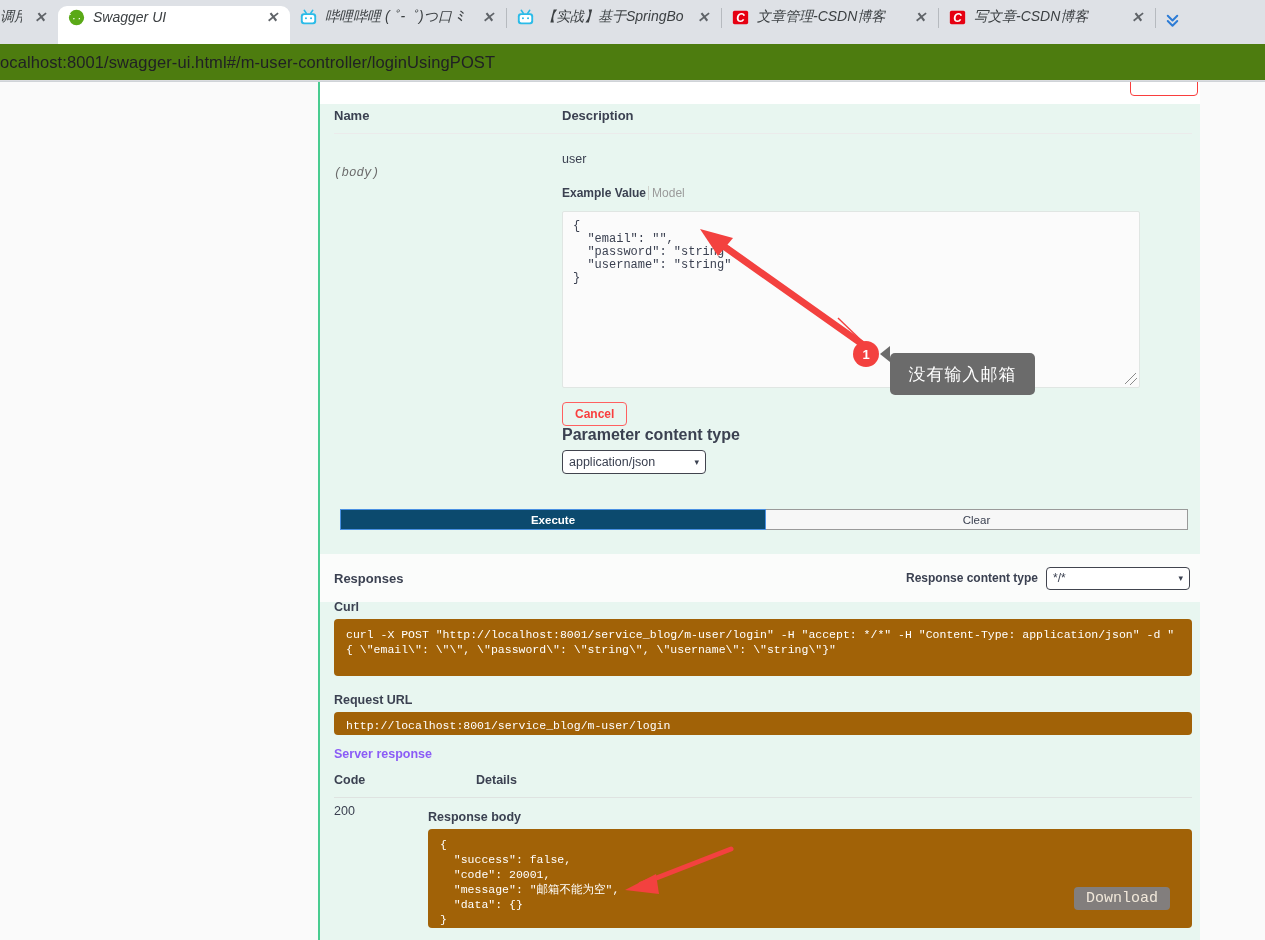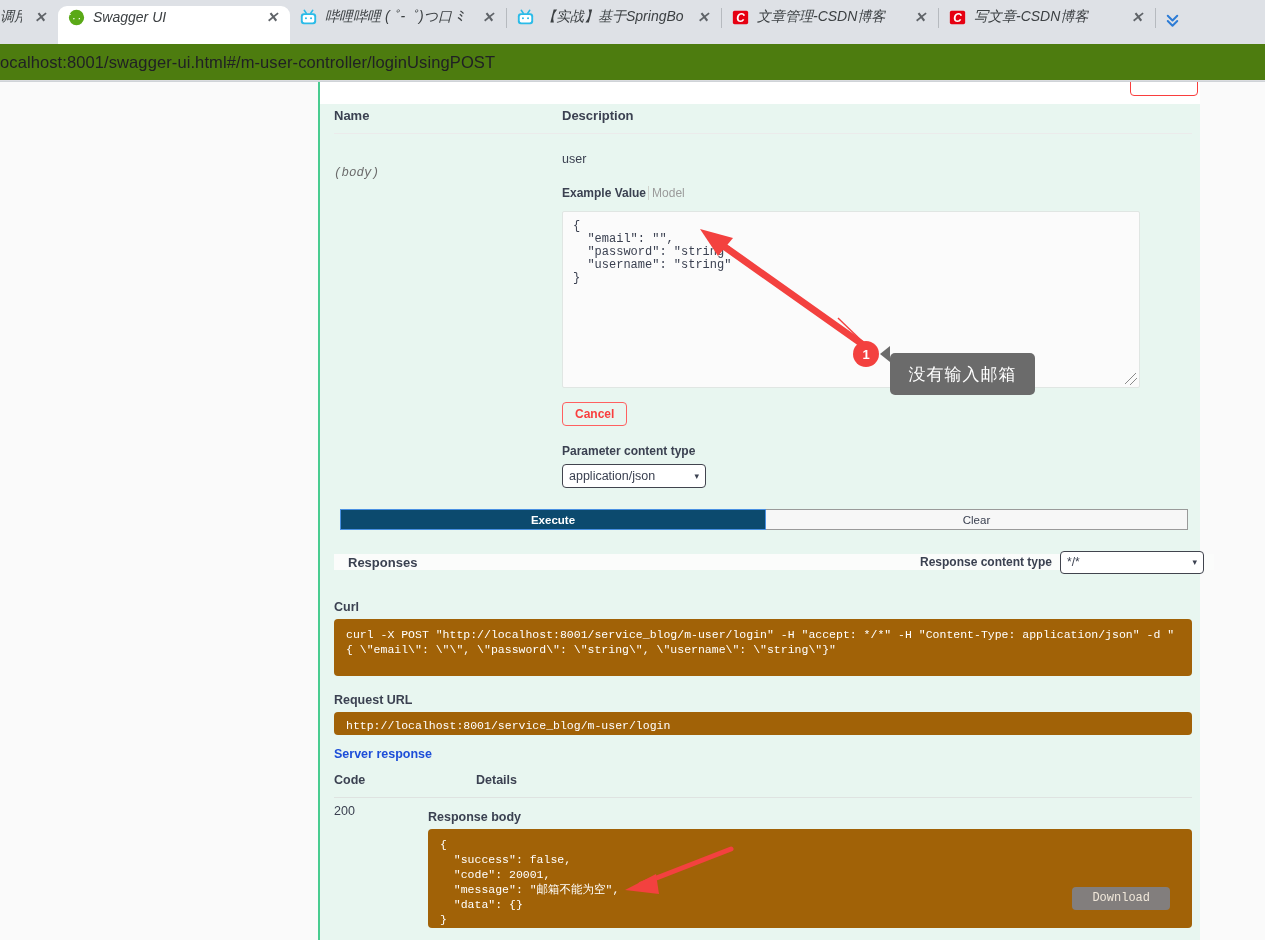--- a/index.html
+++ b/index.html
@@ -100,21 +100,21 @@
       linear-gradient(135deg,transparent 0 67%,#8a8a8a 67% 75%,transparent 75% 100%);
   }
 
   #cancel-btn{
     margin-top:14px;display:inline-block;
     border:1px solid #ff6060;border-radius:4px;background:transparent;
     color:#f93e3e;font-size:12px;font-weight:bold;padding:4px 12px;
     font-family:"Liberation Sans",sans-serif;
   }
 
-  .pct-label{margin-top:18px;font-size:12px;font-weight:bold;color:#3b4151;}
+  .pct-label{font-size:16px;font-weight:bold;color:#3b4151;}
   #pct-select{
     margin-top:6px;width:144px;height:24px;box-sizing:border-box;
     border:1px solid #41444e;border-radius:4px;background:#ffffff;
     font-size:12.5px;color:#3b4151;padding:0 6px;
     display:flex;align-items:center;justify-content:space-between;
     font-family:"Liberation Sans",sans-serif;
   }
   .caret{font-size:9px;color:#3b4151;}
 
   
@@ -123,21 +123,21 @@
     flex:0 0 424px;background:#0c4a6e;border:1px solid #4990e2;color:#ffffff;
     font-size:11.5px;font-weight:bold;display:flex;align-items:center;justify-content:center;
   }
   #clear-btn{
     flex:1 1 auto;background:#f7f7f7;border:1px solid #9a9a9a;border-left:none;color:#3b4151;
     font-size:11.5px;display:flex;align-items:center;justify-content:center;
   }
 
   
   #responses-bar{
-    position:absolute;left:14px;top:472px;width:100%;height:16px;background:#fbfcfb;
+    position:absolute;left:0;top:472px;width:100%;height:48px;background:#fbfcfb;
     display:flex;align-items:center;
   }
   #responses-title{position:absolute;left:14px;font-size:13px;font-weight:bold;color:#3b4151;}
   #rct-wrap{position:absolute;right:10px;display:flex;align-items:center;gap:8px;}
   #rct-label{font-size:12px;font-weight:bold;color:#3b4151;}
   #rct-select{
     width:144px;height:23px;box-sizing:border-box;border:1px solid #41444e;border-radius:4px;
     background:#ffffff;font-size:12px;color:#3b4151;padding:0 6px;
     display:flex;align-items:center;justify-content:space-between;
   }
@@ -146,32 +146,32 @@
   .code-block{
     background:#a16207;color:#ffffff;border-radius:4px;
     font-family:"Liberation Mono",monospace;font-size:11.5px;line-height:15px;
     padding:8px 12px;white-space:pre-wrap;word-break:break-all;box-sizing:border-box;
   }
 
   #curl-label{position:absolute;left:14px;top:518px;}
   #curl-block{position:absolute;left:14px;top:537px;width:858px;height:57px;}
   #requrl-label{position:absolute;left:14px;top:611px;}
   #requrl-block{position:absolute;left:14px;top:630px;width:858px;height:23px;white-space:nowrap;display:flex;align-items:center;padding-top:3px;padding-bottom:0;}
-  #srvresp-label{position:absolute;left:14px;top:665px;font-size:12.5px;font-weight:bold;color:#1d4ed8;}
+  #srvresp-label{position:absolute;left:14px;top:665px;font-size:12.5px;font-weight:bold;color:#8b5cf6;}
 
   #resp-head{position:absolute;left:14px;top:691px;width:858px;display:flex;font-size:12.5px;font-weight:bold;color:#3b4151;padding-bottom:10px;border-bottom:1px solid #dfe3e1;gap:48px;}
   .rcol-code{width:94px;flex:0 0 auto;}
   #code-200{position:absolute;left:14px;top:722px;font-size:12.5px;color:#3b4151;}
   #respbody-label{position:absolute;left:108px;top:728px;}
   #respbody-block{position:absolute;left:108px;top:747px;width:764px;height:99px;overflow:hidden;}
 
   #download-btn{
     position:absolute;right:22px;bottom:18px;
     background:#7d8492;color:#ffffff;border-radius:4px;
-    font-size:12px;padding:4px 20px;opacity:0.85;
+    font-size:15px;padding:4px 12px;opacity:0.85;
   }
 
   
   #annot-layer{position:absolute;left:0;top:0;width:1265px;height:940px;pointer-events:none;}
   #callout-bubble{
     position:absolute;left:890px;top:333px;width:145px;height:42px;
     background:#6b6b6b;border-radius:5px;color:#ffffff;
     display:flex;align-items:center;justify-content:center;
     font-size:17px;letter-spacing:1px;margin-top:20px;
   }

